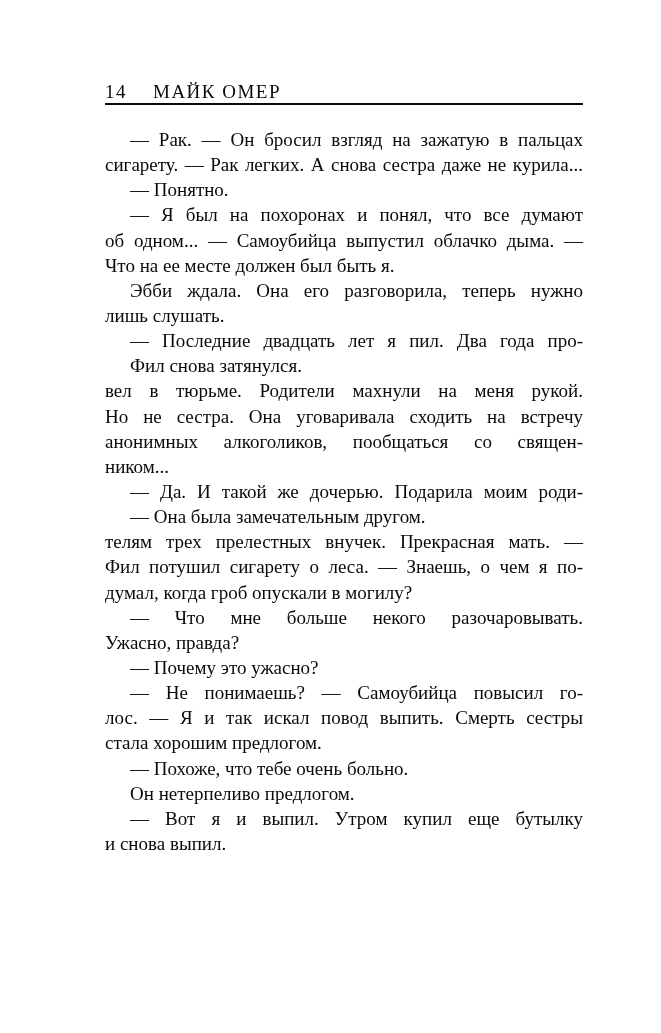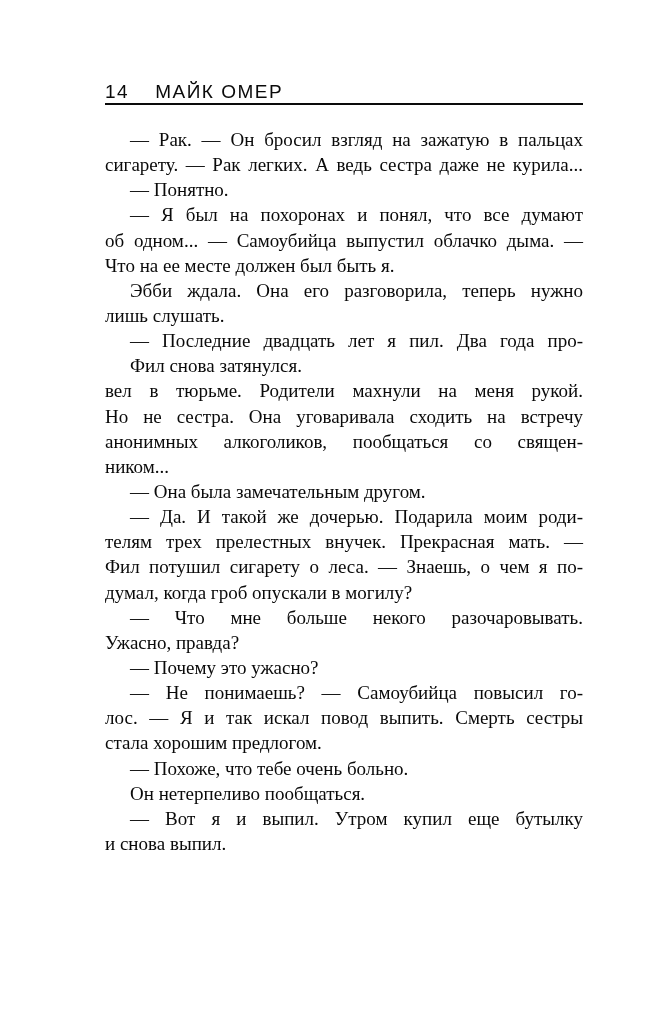--- a/index.html
+++ b/index.html
@@ -16,21 +16,21 @@
     font-family: "Liberation Serif", serif;
     overflow: hidden;
   }
   .running-header {
     position: absolute;
     left: 105px;
     top: 81px;
     width: 478px;
     display: flex;
     align-items: baseline;
-    font-family: Liberation Sans, sans-serif;
+    font-family: Liberation Serif, serif;
     font-size: 19px;
     letter-spacing: 1.5px;
     color: #0a0a0a;
     white-space: nowrap;
   }
   .page-number {
     margin-right: 26px;
   }
   .header-rule {
     position: absolute;
@@ -69,43 +69,43 @@
 
   <div class="running-header">
     <span class="page-number">14</span>
     <span class="running-title">МАЙК ОМЕР</span>
   </div>
 
   <div class="header-rule"></div>
 
   <div class="text-block">
       <div class="line fill indent">— Рак. — Он бросил взгляд на зажатую в пальцах</div>
-      <div class="line fill">сигарету. — Рак легких. А ведь сестра даже не курила...</div>
+      <div class="line fill">сигарету. — Рак легких. А снова сестра даже не курила...</div>
       <div class="line indent">— Понятно.</div>
       <div class="line fill indent">— Я был на похоронах и понял, что все думают</div>
       <div class="line fill">об одном... — Самоубийца выпустил облачко дыма. —</div>
       <div class="line">Что на ее месте должен был быть я.</div>
       <div class="line fill indent">Эбби ждала. Она его разговорила, теперь нужно</div>
       <div class="line">лишь слушать.</div>
       <div class="line fill indent">— Последние двадцать лет я пил. Два года про-</div>
       <div class="line indent">Фил снова затянулся.</div>
       <div class="line fill">вел в тюрьме. Родители махнули на меня рукой.</div>
       <div class="line fill">Но не сестра. Она уговаривала сходить на встречу</div>
       <div class="line fill">анонимных алкоголиков, пообщаться со священ-</div>
       <div class="line">ником...</div>
+      <div class="line fill indent">— Да. И такой же дочерью. Подарила моим роди-</div>
       <div class="line indent">— Она была замечательным другом.</div>
-      <div class="line fill indent">— Да. И такой же дочерью. Подарила моим роди-</div>
       <div class="line fill">телям трех прелестных внучек. Прекрасная мать. —</div>
       <div class="line fill">Фил потушил сигарету о леса. — Знаешь, о чем я по-</div>
       <div class="line">думал, когда гроб опускали в могилу?</div>
       <div class="line fill indent">— Что мне больше некого разочаровывать.</div>
       <div class="line">Ужасно, правда?</div>
       <div class="line indent">— Почему это ужасно?</div>
       <div class="line fill indent">— Не понимаешь? — Самоубийца повысил го-</div>
       <div class="line fill">лос. — Я и так искал повод выпить. Смерть сестры</div>
       <div class="line">стала хорошим предлогом.</div>
       <div class="line indent">— Похоже, что тебе очень больно.</div>
-      <div class="line indent">Он нетерпеливо пообщаться.</div>
+      <div class="line indent">Он нетерпеливо предлогом.</div>
       <div class="line fill indent">— Вот я и выпил. Утром купил еще бутылку</div>
       <div class="line">и снова выпил.</div>
     </div>
 
 </div>
 
 </body></html>

